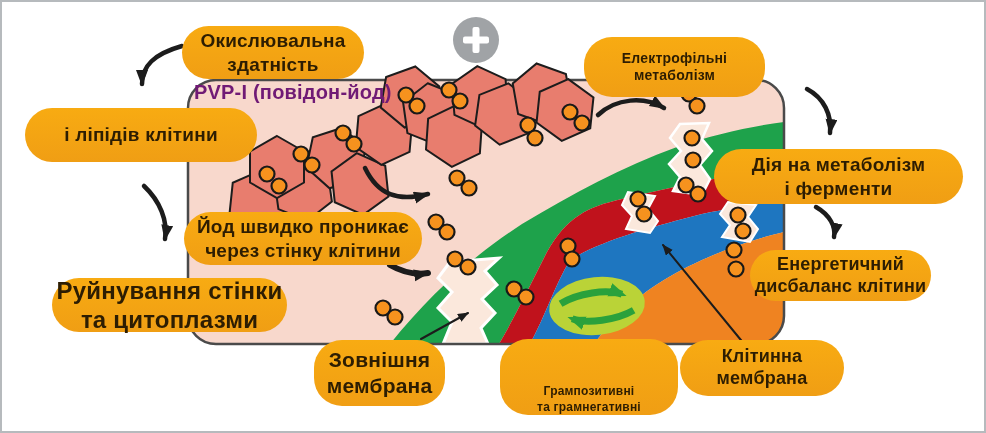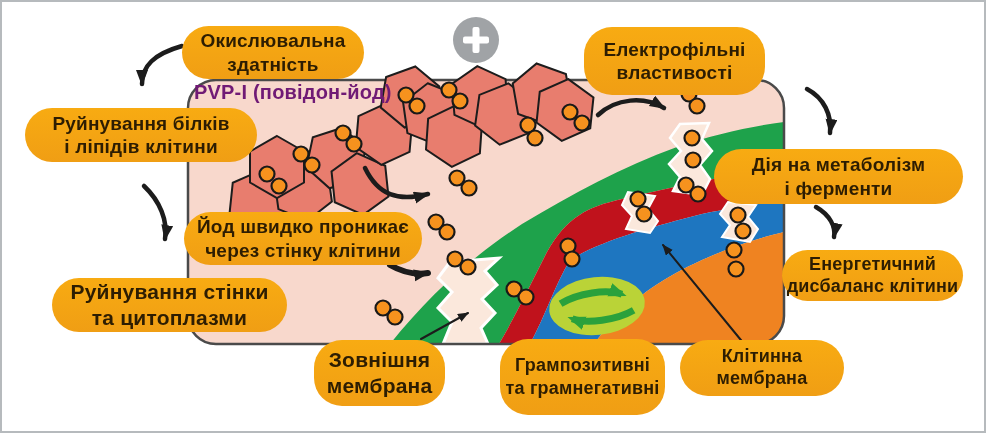--- a/index.html
+++ b/index.html
@@ -9,28 +9,28 @@
     font-family:"Liberation Sans",sans-serif;
   }
   svg.scene{position:absolute;left:0;top:0;z-index:1;}
   .bubble{
     position:absolute;z-index:3;background:linear-gradient(#f8ab12,#f09e14);
     border-radius:28px;display:flex;flex-direction:column;align-items:center;
     justify-content:center;text-align:center;font-weight:bold;color:#2d1d02;
     line-height:1.22;letter-spacing:0.2px;
   }
   #b-oxidative{left:180px;top:24px;width:182px;height:53px;font-size:19px;}
-  #b-electrophilic{left:582px;top:25px;width:181px;height:68px;font-size:19px;}
+  #b-electrophilic{left:582px;top:35px;width:181px;height:60px;font-size:14px;}
   #b-protein{left:23px;top:106px;width:232px;height:54px;font-size:19px;}
   #b-metabolism{left:712px;top:147px;width:249px;height:55px;font-size:19px;}
   #b-iodine{left:182px;top:210px;width:238px;height:53px;font-size:19px;}
-  #b-energy{left:748px;top:248px;width:181px;height:51px;font-size:18px;margin-left:32px;}
-  #b-wall{left:50px;top:276px;width:235px;height:54px;font-size:21px;}
+  #b-energy{left:748px;top:248px;width:181px;height:51px;font-size:18px;}
+  #b-wall{left:50px;top:276px;width:235px;height:54px;font-size:24px;}
   #b-outer{left:312px;top:338px;width:131px;height:66px;font-size:21px;}
-  #b-bacteria{left:498px;top:337px;width:165px;height:76px;font-size:18px;line-height:1.28;}
+  #b-bacteria{left:498px;top:337px;width:178px;height:76px;font-size:12px;line-height:1.28;justify-content:flex-end;}
   #b-cellmem{left:678px;top:338px;width:164px;height:56px;font-size:18px;}
   .pvp-label{
     position:absolute;z-index:2;left:192px;top:79px;font-size:20px;
     font-weight:bold;color:#701a75;letter-spacing:0.2px;
   }
 </style>
 </head>
 <body>
 
 <div class="stage">
@@ -167,25 +167,24 @@
 
   <div class="pvp-label">PVP-I (повідон-йод)</div>
 
   <div class="bubble" id="b-oxidative">
     <span>Окислювальна</span>
     <span>здатність</span>
   </div>
 
   <div class="bubble" id="b-electrophilic">
     <span>Електрофільні</span>
-    <span>властивості</span>
+    <span>метаболізм</span>
   </div>
 
   <div class="bubble" id="b-protein">
-    <span>Руйнування білків</span>
     <span>і ліпідів клітини</span>
   </div>
 
   <div class="bubble" id="b-iodine">
     <span>Йод швидко проникає</span>
     <span>через стінку клітини</span>
   </div>
 
   <div class="bubble" id="b-metabolism">
     <span>Дія на метаболізм</span>

